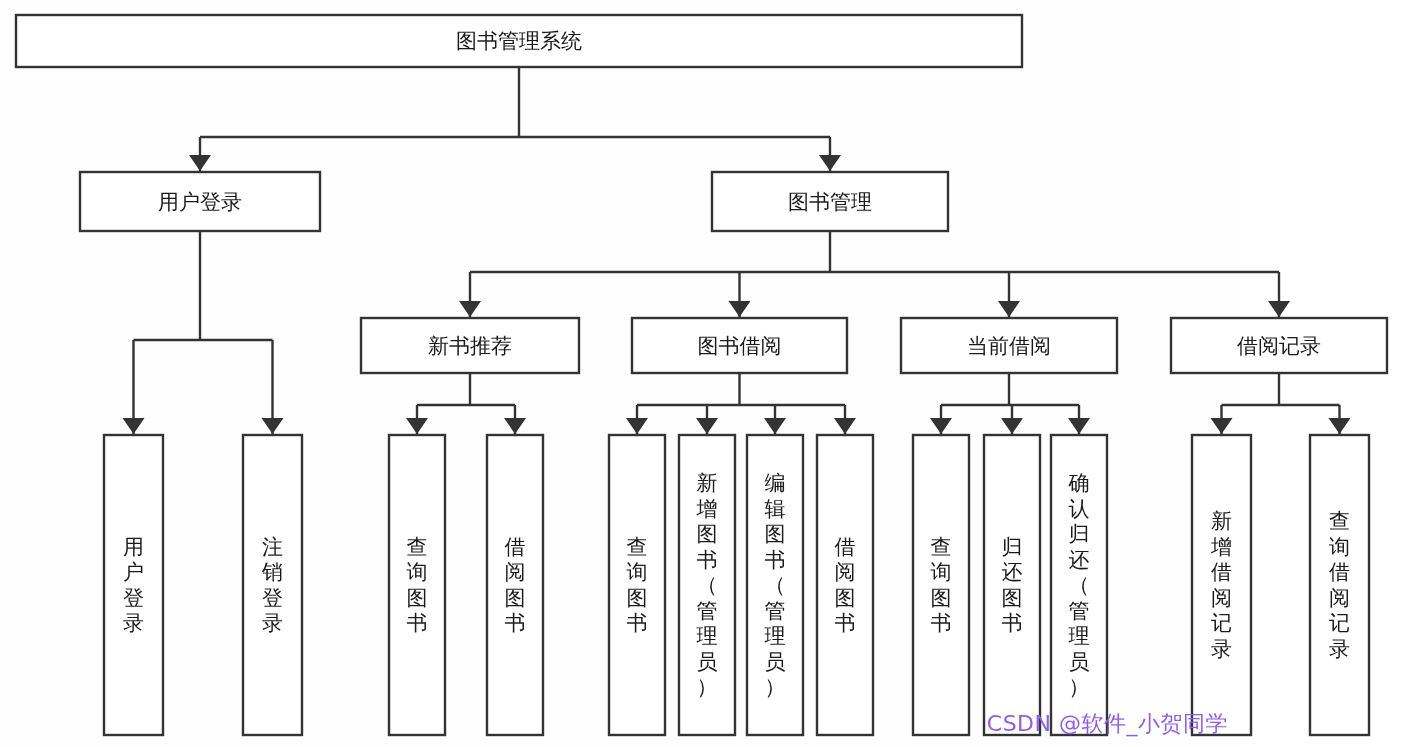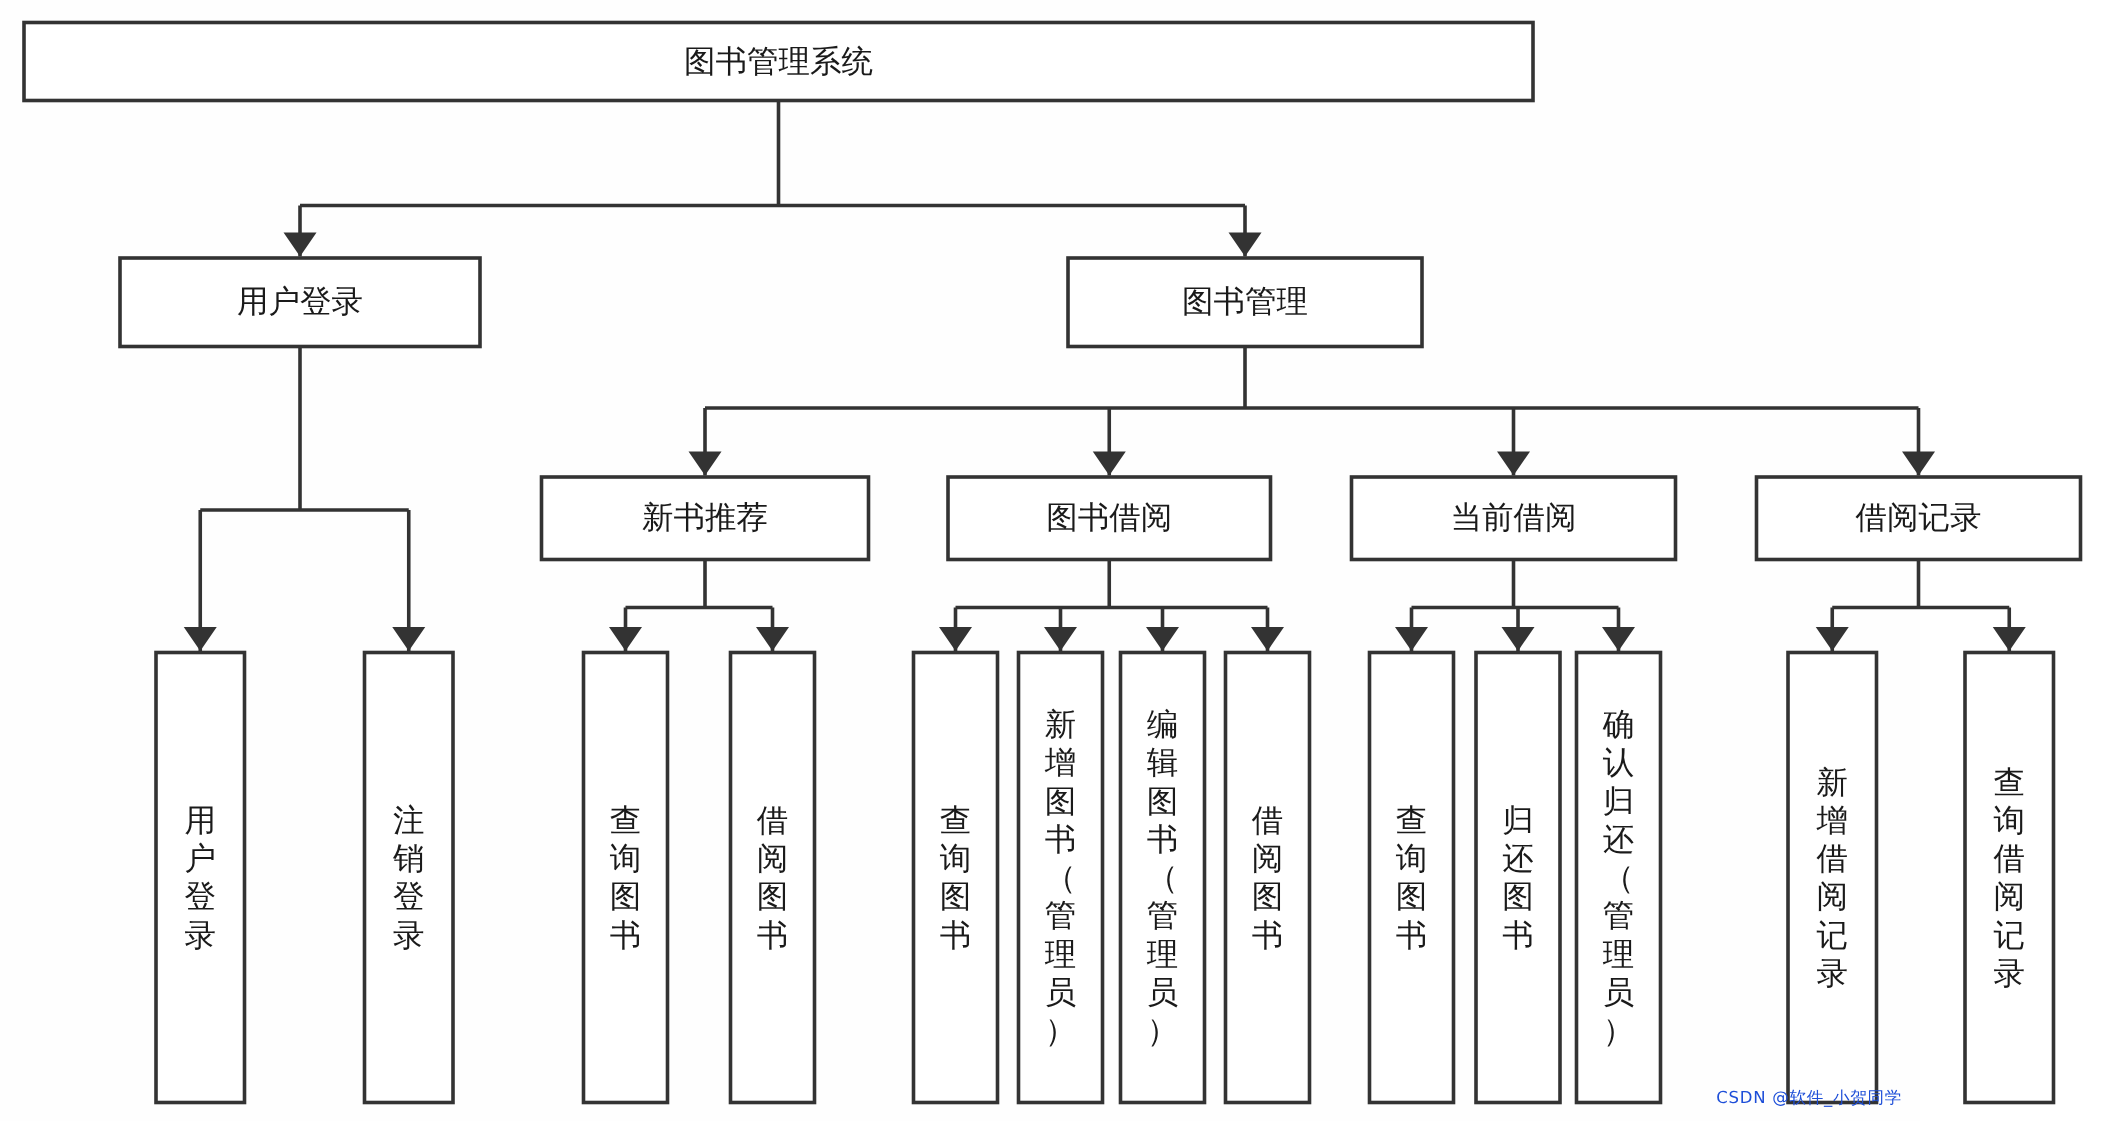--- a/index.html
+++ b/index.html
@@ -11,21 +11,20 @@
     width: 1405px;
     height: 747px;
     font-family: "DejaVu Sans", "Liberation Sans", sans-serif;
     overflow: hidden;
   }
   #diagram-root {
     position: relative;
     width: 1240px;
     height: 747px;
     background: #fefefe;
-    padding-left: 40px;
   }
   svg.flow {
     position: absolute;
     top: 0;
     left: 0;
     width: 1405px;
     height: 747px;
   }
   .node-box {
     fill: #ffffff;
@@ -53,22 +52,22 @@
     font-family: "DejaVu Sans", "Liberation Sans", sans-serif;
     font-size: 21px;
     fill: #1a1a1a;
     text-anchor: middle;
   }
   .watermark {
     position: absolute;
     right: 12px;
     bottom: 8px;
     font-family: "DejaVu Sans", "Liberation Sans", sans-serif;
-    font-size: 11px;
-    color: #1d4ed8;
+    font-size: 22px;
+    color: #8b5cf6;
     letter-spacing: 0.5px;
     white-space: nowrap;
     pointer-events: none;
   }
 </style>
 </head>
 <body>
 
 <div id="diagram-root">
 

